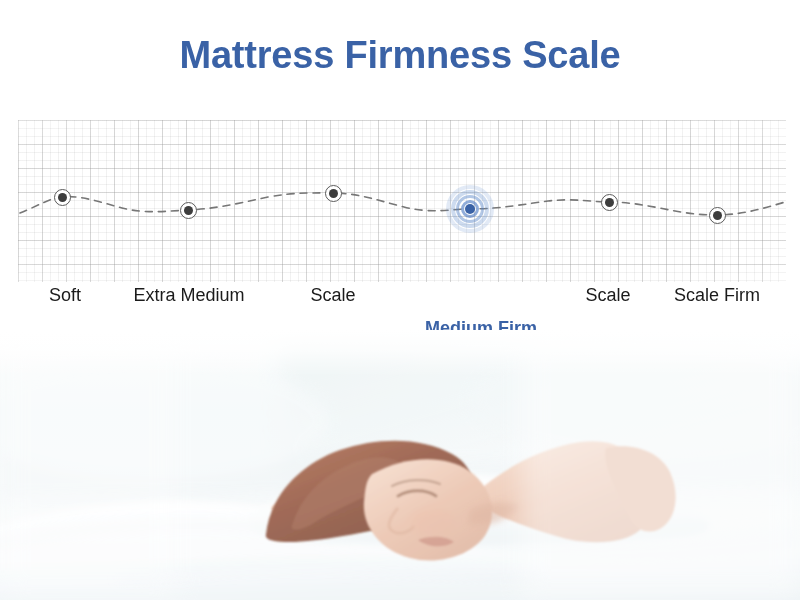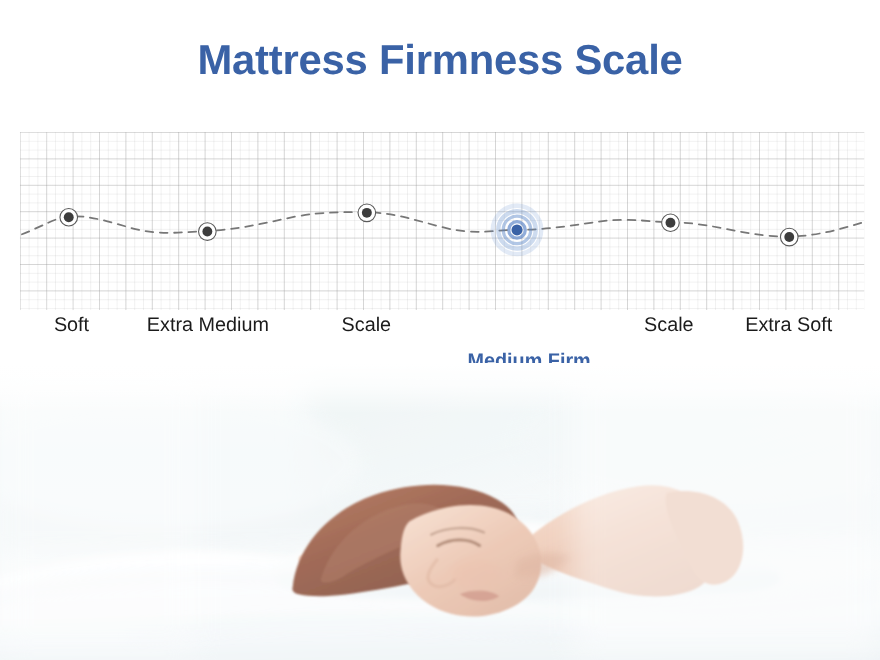--- a/index.html
+++ b/index.html
@@ -215,21 +215,21 @@
     <div class="marker" style="left:717px; top:109px;">
       <div class="ring"></div>
       <div class="dot"></div>
     </div>
 
     <div class="tick-label" style="left:65px;">Soft</div>
     <div class="tick-label" style="left:189px;">Extra Medium</div>
     <div class="tick-label" style="left:333px;">Scale</div>
     <div class="tick-label active" style="left:481px;margin-top:33px;">Medium Firm</div>
     <div class="tick-label" style="left:608px;">Scale</div>
-    <div class="tick-label" style="left:717px;">Extra Soft</div>
+    <div class="tick-label" style="left:717px;">Scale Firm</div>
   </div>
 
   <div id="photo">
     <svg id="photo-svg" viewBox="0 0 800 270" preserveAspectRatio="none">
       <defs>
         <linearGradient id="bedBg" x1="0" y1="0" x2="0" y2="1">
           <stop offset="0%" stop-color="#fbfdfd"></stop>
           <stop offset="30%" stop-color="#f4f8f9"></stop>
           <stop offset="62%" stop-color="#f6f9fa"></stop>
           <stop offset="100%" stop-color="#fdfefe"></stop>

